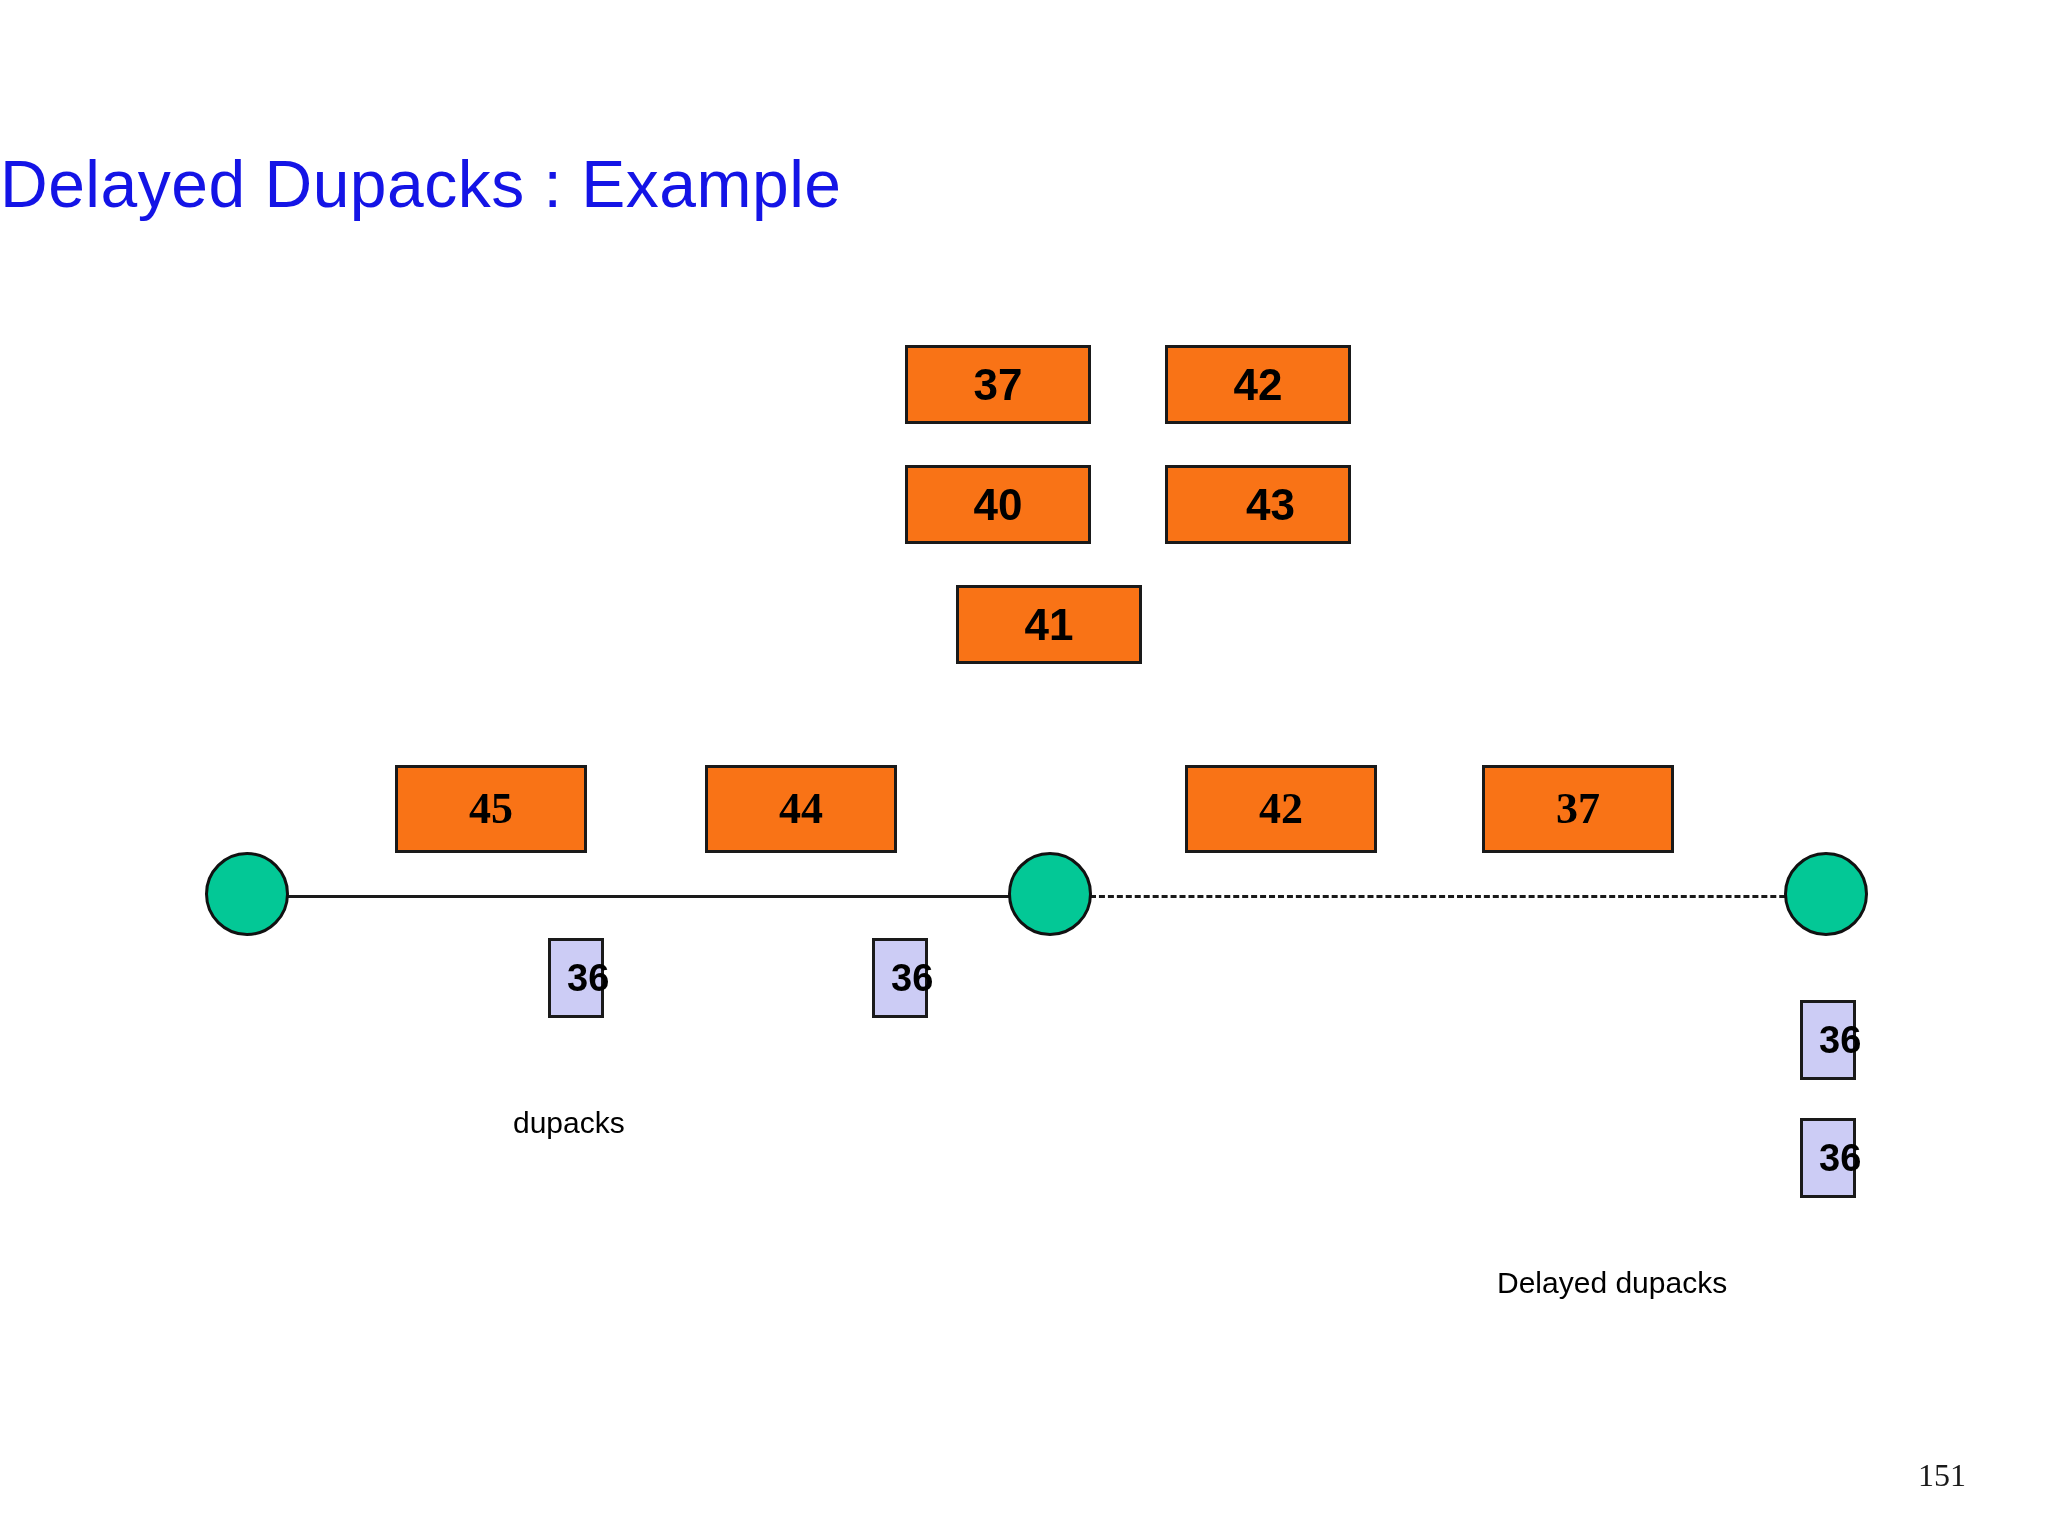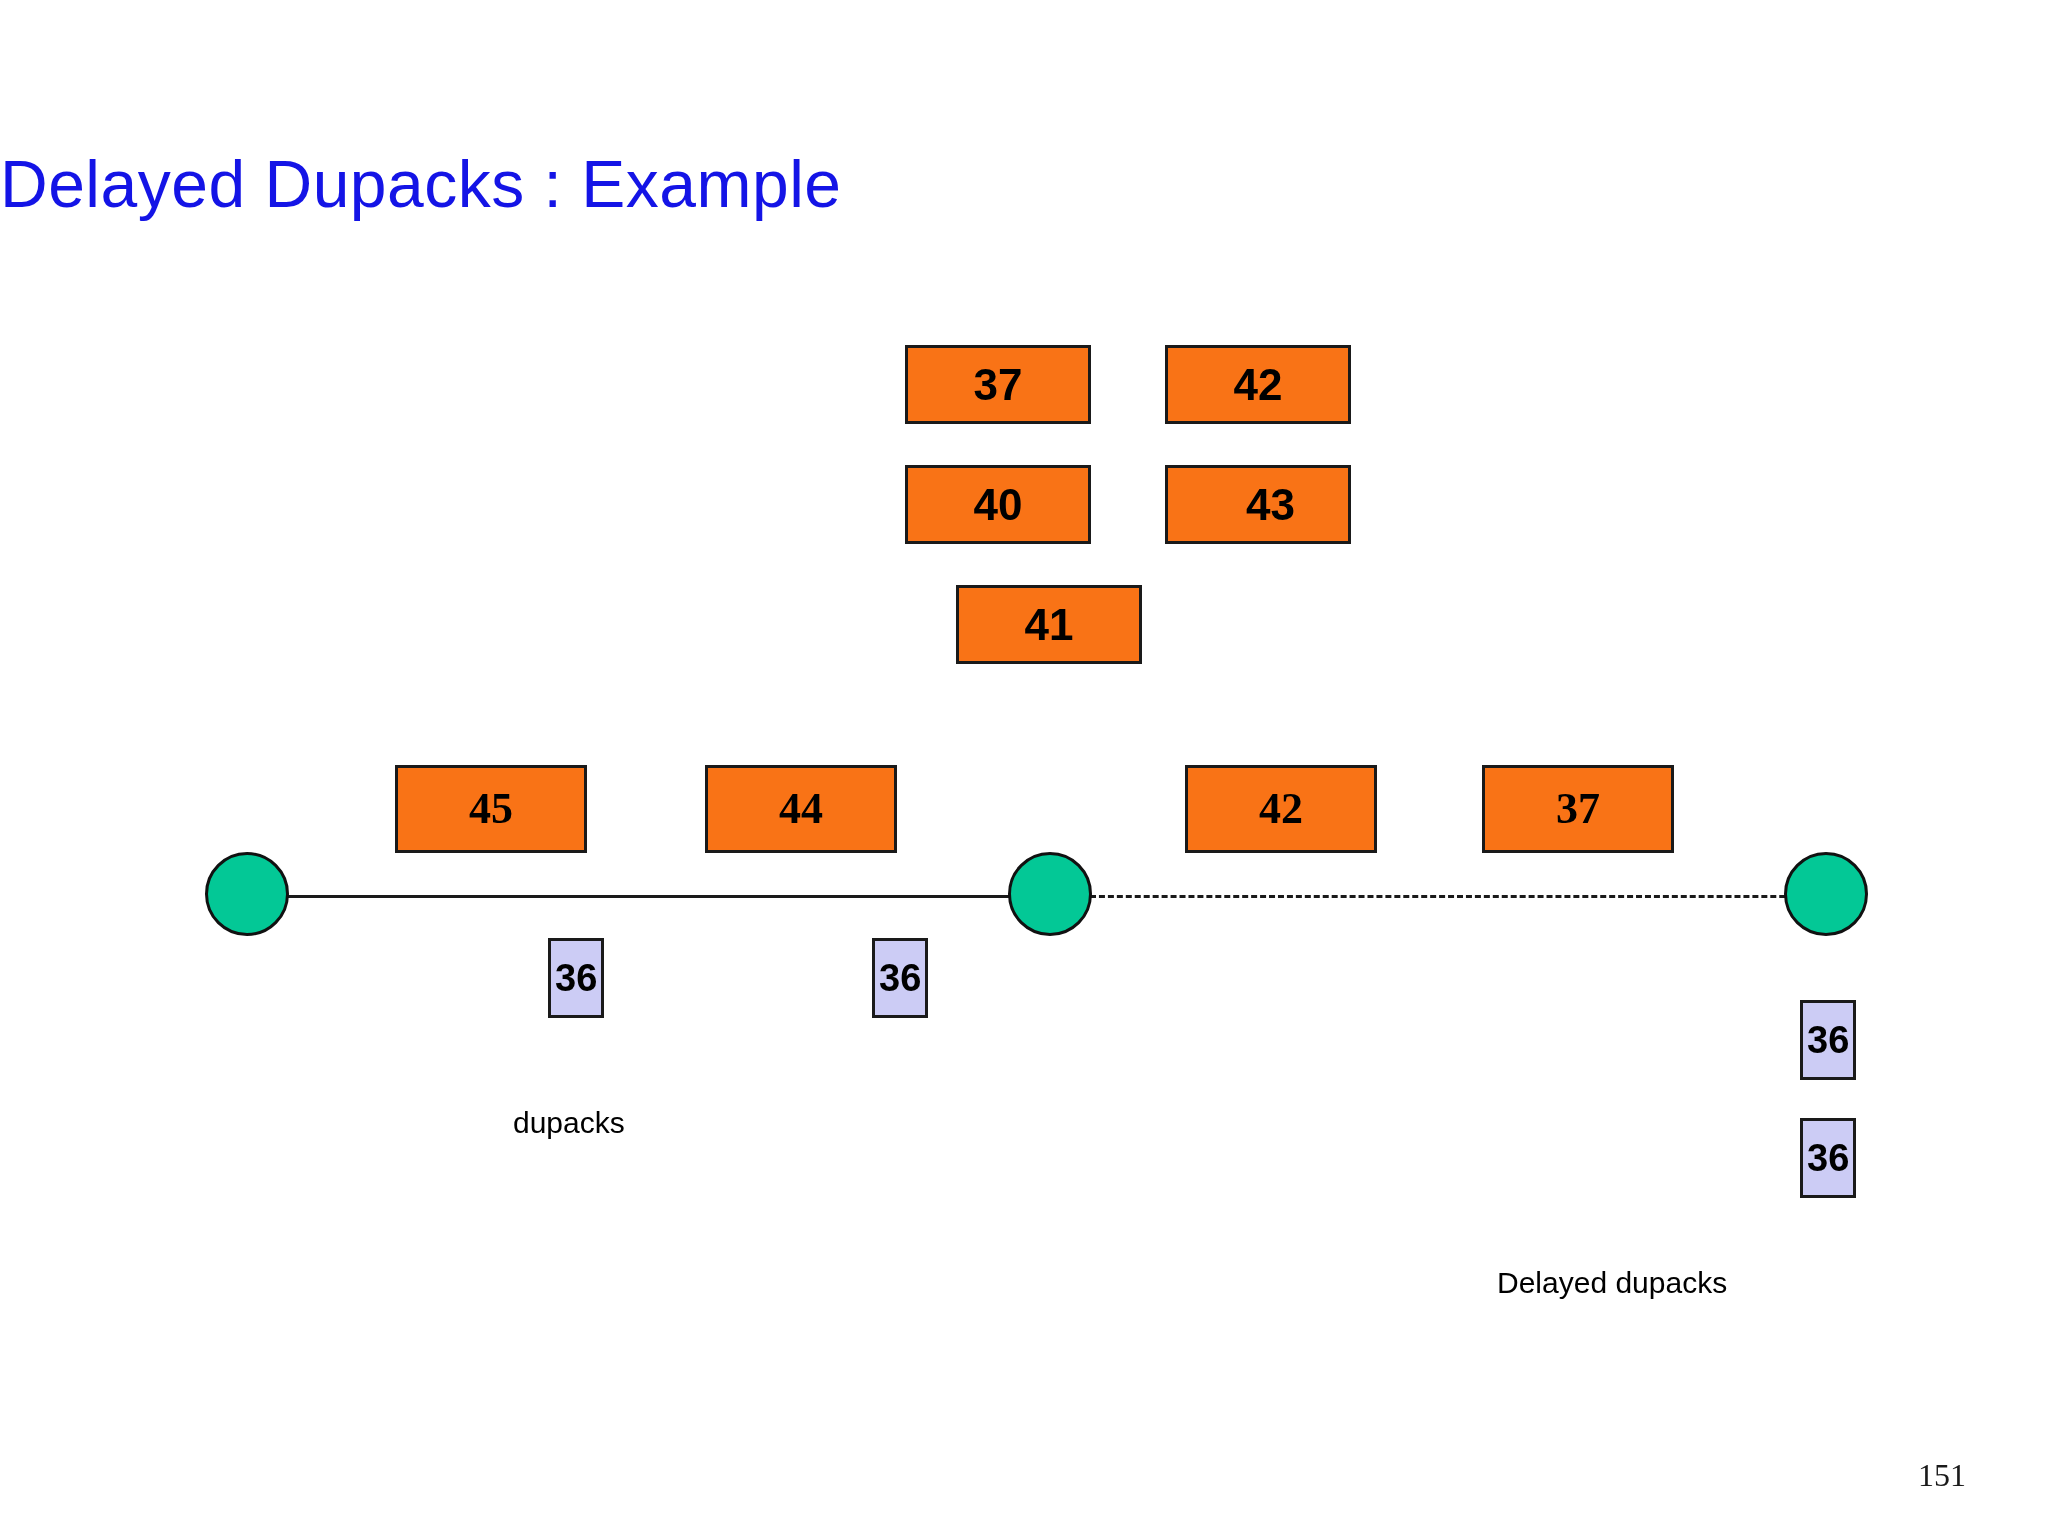--- a/index.html
+++ b/index.html
@@ -64,21 +64,21 @@
     font-size: 44px;
     font-family: Liberation Serif, serif;
   }
 
   
   .ack-box {
     width: 56px;
     height: 80px;
     font-size: 38px;
     justify-content: flex-start;
-    padding-left: 4px;
+    padding-left: 16px;
   }
 
   
   .wire {
     position: absolute;
     height: 0;
     border-top: 3px solid #1a1a1a;
   }
   .wire.dashed {
     border-top: 3px dashed #1a1a1a;

